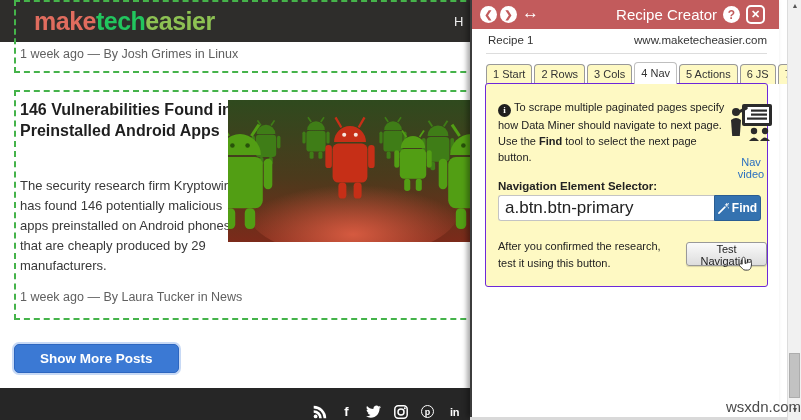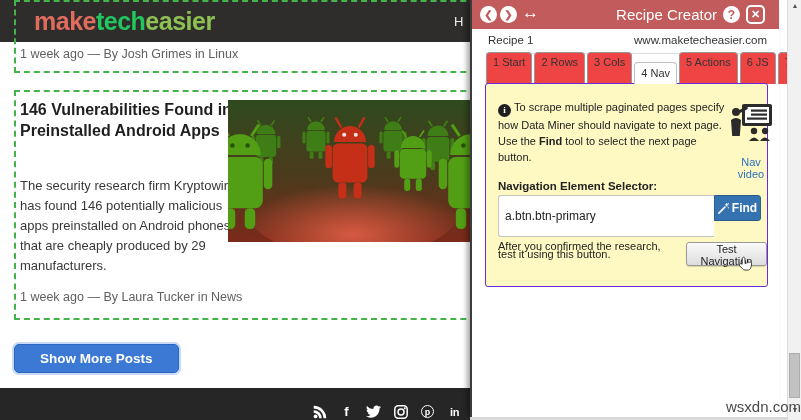--- a/index.html
+++ b/index.html
@@ -41,35 +41,35 @@
   .btn-resize { position:absolute; left:50px; top:3px; color:#fff; font-size:17px; font-weight:bold; cursor:pointer; }
   .panel-title { position:absolute; right:62px; top:6px; color:#fff; font-size:15px; }
   .btn-help { position:absolute; top:6px; left:251px; width:17px; height:17px; background:#fff; border-radius:50%; display:flex; align-items:center; justify-content:center; color:#c25b5c; font-size:12px; font-weight:bold; cursor:pointer; }
   .btn-close { position:absolute; top:5px; left:274px; width:19px; height:19px; border:2px solid #fff; border-radius:5px; display:flex; align-items:center; justify-content:center; color:#fff; font-size:11px; font-weight:bold; cursor:pointer; }
 
   .recipe-row { position:absolute; left:14px; top:34px; width:281px; height:20px; border-bottom:1px solid #ddd; padding-bottom:10px; }
   .recipe-name { position:absolute; left:2px; top:0; font-size:11.5px; }
   .recipe-url { position:absolute; right:0; top:0; font-size:11.5px; }
 
   .tabs { position:absolute; left:14px; top:63px; height:21px; display:flex; align-items:flex-end; }
-  .tab { height:32px; padding:0 6px; margin-right:2px; background:#ef4444; border:1px solid #999; border-bottom:none; border-radius:4px 4px 0 0; font-size:11px; line-height:19px; color:#333; cursor:pointer; white-space:nowrap; }
+  .tab { height:20px; padding:0 6px; margin-right:2px; background:#fef9c3; border:1px solid #999; border-bottom:none; border-radius:4px 4px 0 0; font-size:11px; line-height:19px; color:#333; cursor:pointer; white-space:nowrap; }
   .tab.active { background:#fff; height:22px; line-height:21px; position:relative; z-index:2; border-color:#bfbfbf; }
 
   .tab-content { position:absolute; left:13px; top:83px; width:283px; height:204px; background:#fef9c3; border:1px solid #6d28d9; border-radius:3px; }
   .info-block { position:absolute; left:12px; top:15px; width:228px; line-height:16px; font-size:11px; color:#222; }
   .info-icon { display:inline-flex; width:13px; height:13px; background:#1f1f1f; color:#fff; border-radius:50%; font-size:9px; font-weight:bold; align-items:center; justify-content:center; vertical-align:-2px; margin-right:3px; font-family:"Liberation Serif",serif; }
   .nav-video-icon { position:absolute; left:243px; top:19px; cursor:pointer; }
   .nav-video-link { position:absolute; left:241px; top:72px; width:48px; text-align:center; color:#2a6fc0; font-size:11px; cursor:pointer; }
 
   .selector-label { position:absolute; left:12px; top:96px; font-weight:bold; font-size:11.5px; color:#222; }
-  .selector-input { position:absolute; left:12px; top:111px; width:216px; height:42px; border:1px solid #c4c4c4; border-right:none; border-radius:3px 0 0 3px; padding:12px 6px; font-size:12px; color:#222; font-family:"Liberation Sans",sans-serif; }
+  .selector-input { position:absolute; left:12px; top:111px; width:216px; height:26px; border:1px solid #c4c4c4; border-right:none; border-radius:3px 0 0 3px; padding:12px 6px; font-size:17px; color:#222; font-family:"Liberation Sans",sans-serif; }
   .find-btn { position:absolute; left:228px; top:111px; width:47px; height:26px; background:#3472b0; border:1px solid #2a5d92; border-radius:0 3px 3px 0; color:#fff; font-size:12px; font-weight:bold; display:flex; align-items:center; justify-content:center; gap:3px; cursor:pointer; }
 
   .confirm-1 { position:absolute; left:12px; top:156px; font-size:11px; color:#222; }
-  .confirm-2 { position:absolute; left:12px; top:164px; font-size:11px; color:#222; }
+  .confirm-2 { position:absolute; left:12px; top:173px; font-size:11px; color:#222; }
   .test-btn { position:absolute; left:200px; top:158px; height:24px; padding:0 9px; background:linear-gradient(#fafafa,#ddd); border:1px solid #999; border-radius:3px; font-size:11px; color:#222; font-family:"Liberation Sans",sans-serif; cursor:pointer; box-shadow:0 1px 1px rgba(0,0,0,.15); }
   .cursor-hand { position:absolute; left:252px; top:172px; z-index:5; }
 
   
   .scrollbar { position:absolute; left:787px; top:0; width:14px; height:420px; background:#f1f1f1; border-left:1px solid #dcdcdc; z-index:20; }
   .scroll-up { position:absolute; top:2px; left:0; width:14px; text-align:center; font-size:7px; color:#555; cursor:pointer; }
   .scroll-down { position:absolute; top:406px; left:0; width:14px; text-align:center; font-size:7px; color:#555; cursor:pointer; }
   .scroll-thumb { position:absolute; top:353px; left:1px; width:11px; height:45px; background:#c2c2c2; border:1px solid #adadad; cursor:pointer; }
   .bottom-strip { position:absolute; left:470px; top:417px; width:331px; height:3px; background:#d9d9d9; z-index:15; }
   .watermark { position:absolute; left:726px; top:398px; font-size:15px; color:#4a4a4a; z-index:30; }

